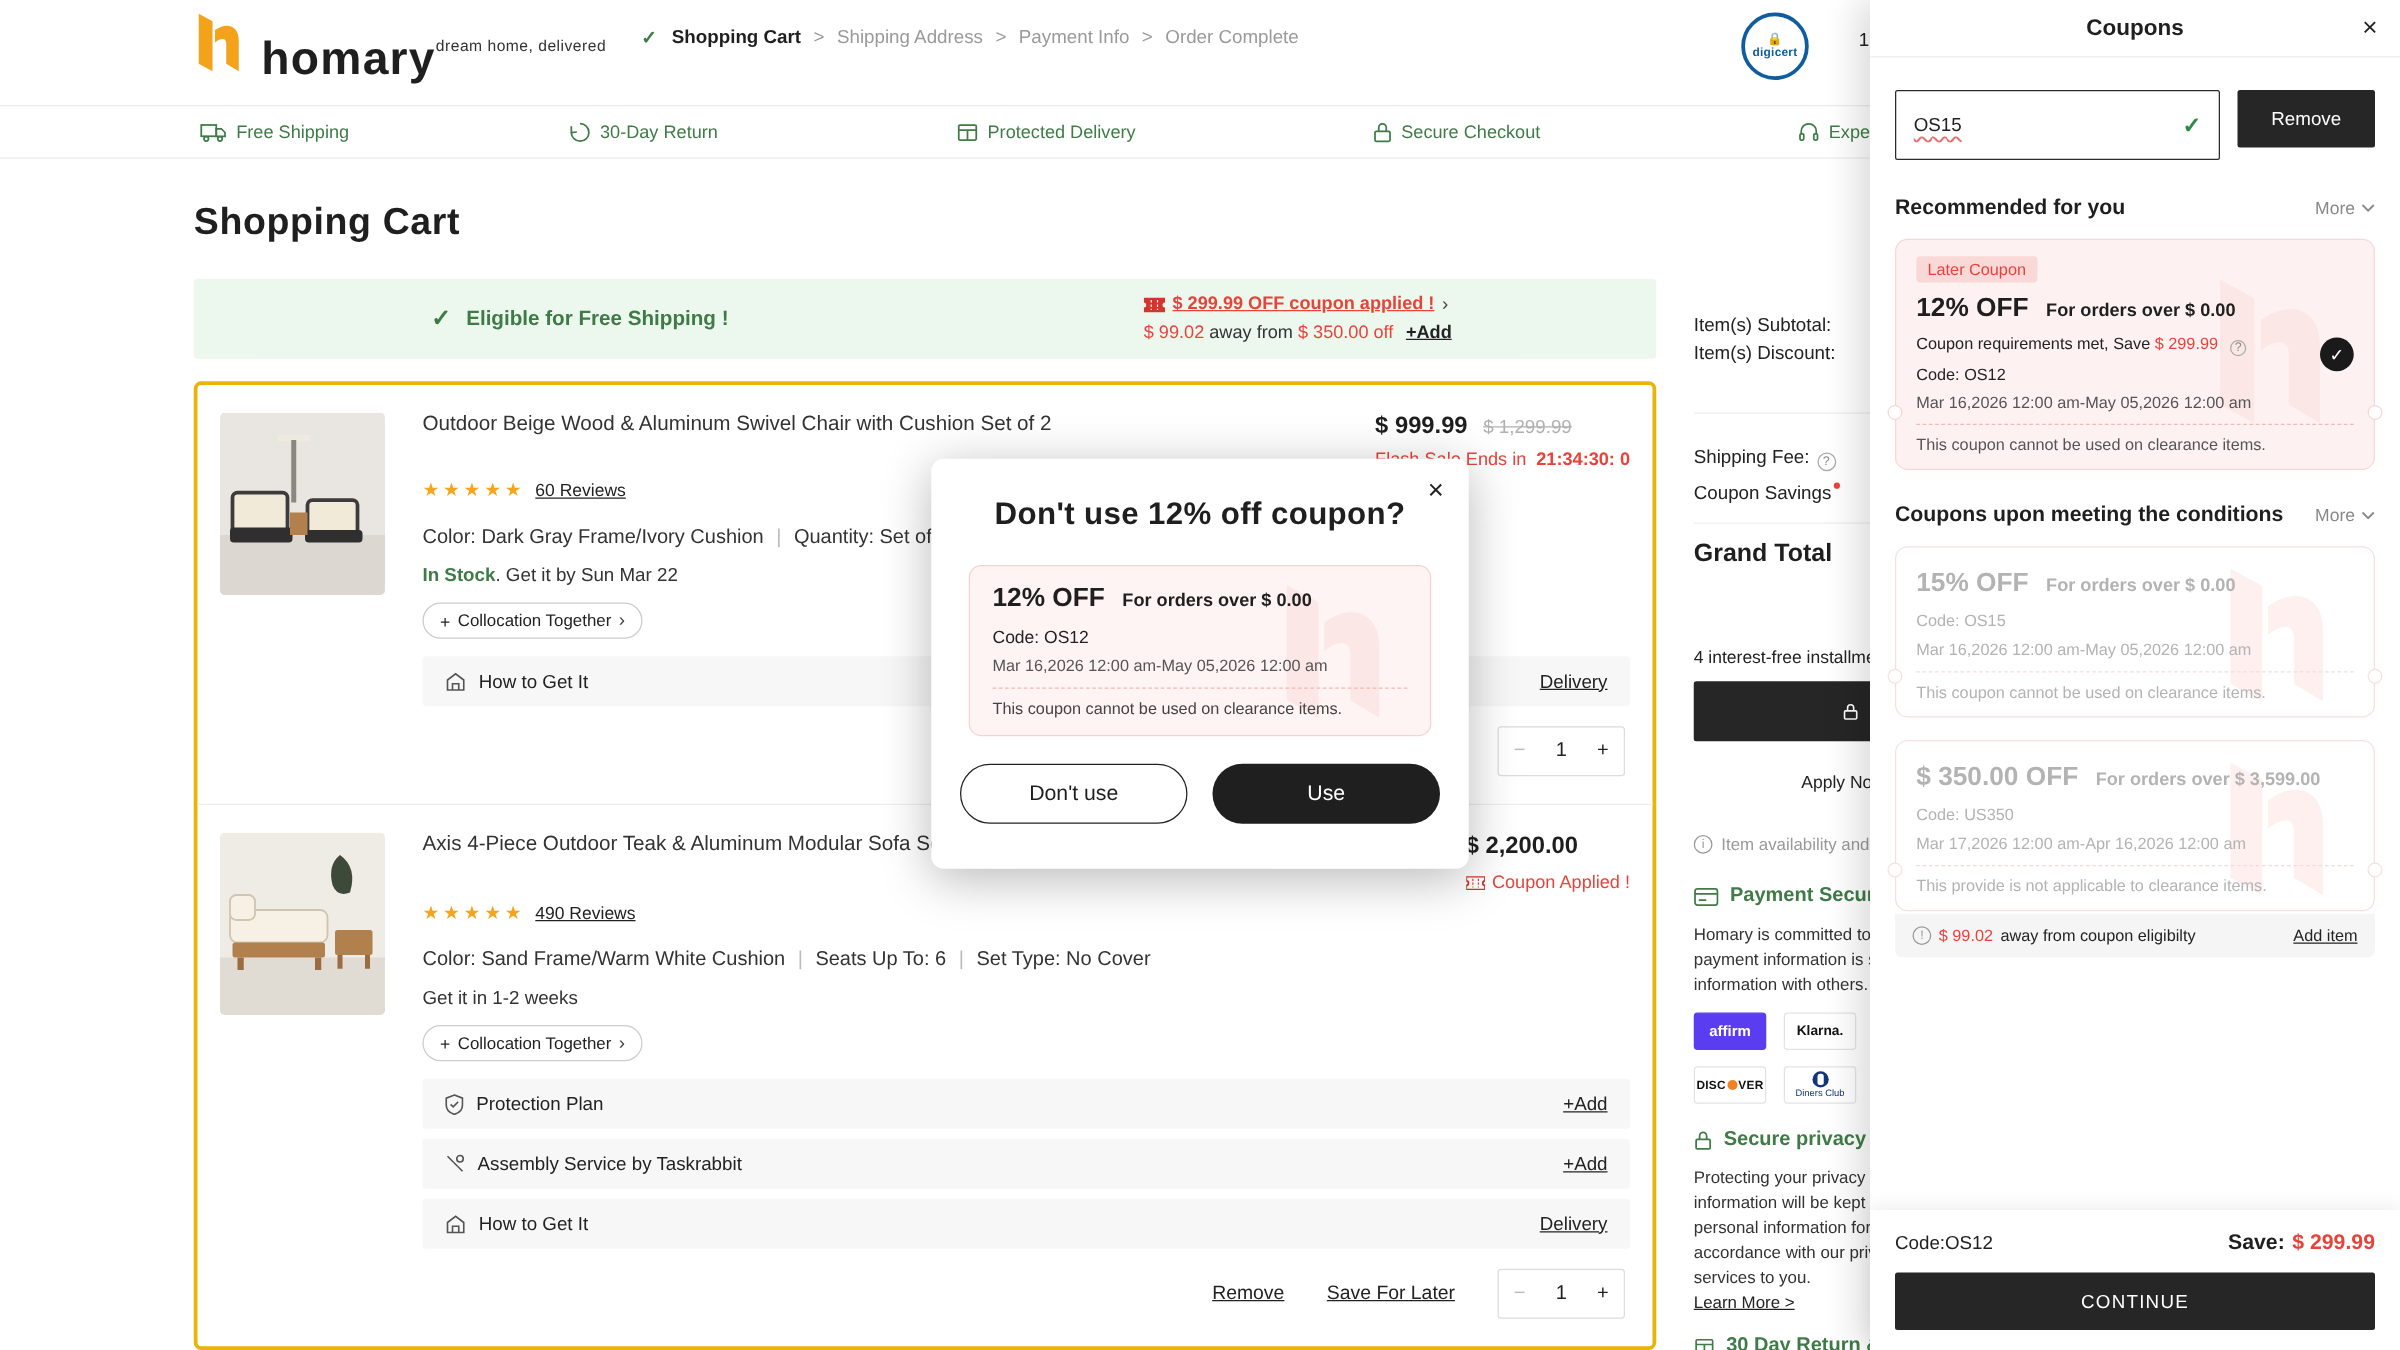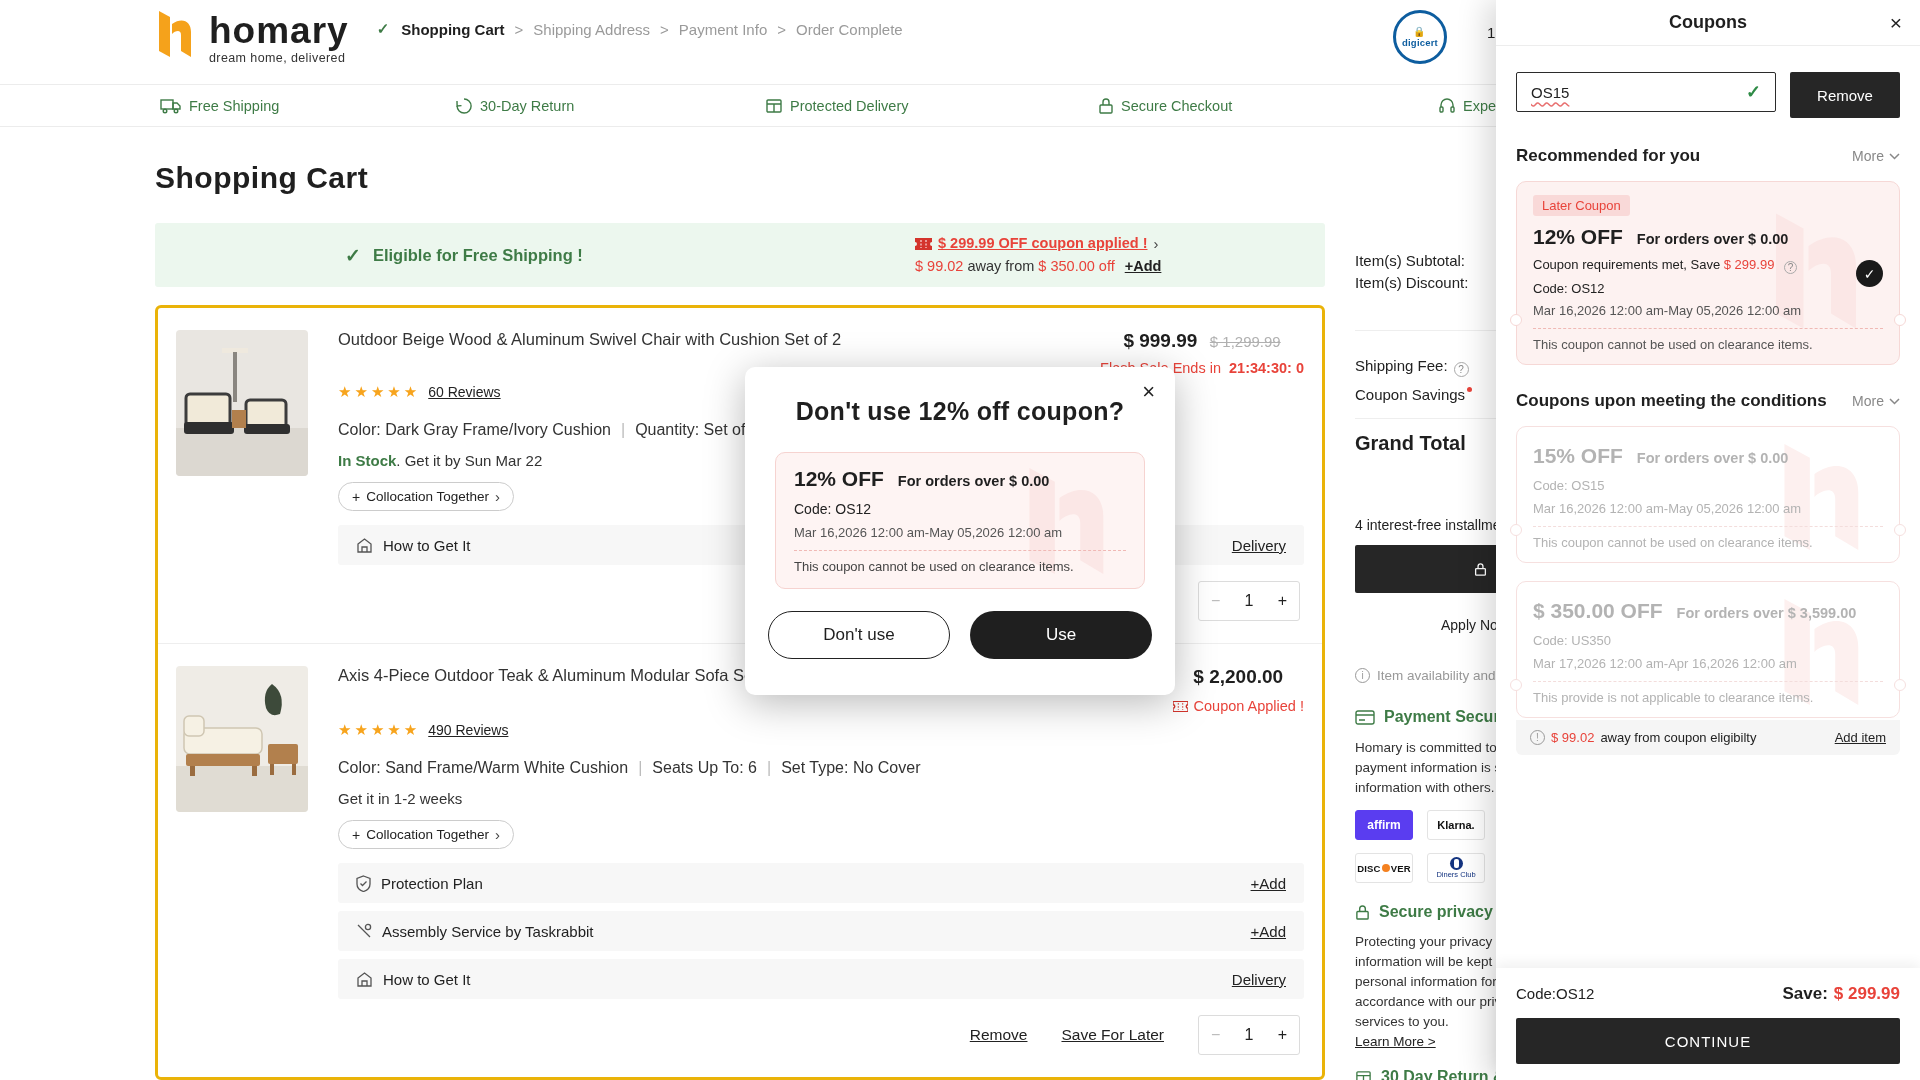--- a/index.html
+++ b/index.html
@@ -7,21 +7,21 @@
   body {
     font-family: "Liberation Sans", sans-serif;
     background:#fff; color:#222; overflow:hidden; position:relative;
   }
   .red { color:#e8433a; }
 
   
   .header { position:absolute; left:0; top:0; width:1920px; height:84px; background:#fff; }
   .header-inner { position:absolute; left:155px; top:8px; display:flex; align-items:center; }
   .logo { display:flex; align-items:flex-end; gap:10px; }
-  .logo-word-wrap { display:flex; flex-direction:column; line-height:1; }
+  .logo-word-wrap { display:flex; flex-direction:row; line-height:1; }
   .logo-word { font-size:37px; font-weight:bold; color:#1f1f1f; letter-spacing:1px; }
   .logo-tag { font-size:12.5px; color:#333; margin-top:3px; letter-spacing:0.4px; }
   .crumbs { display:flex; align-items:center; margin-left:28px; font-size:15px; color:#9a9a9a; gap:10px; margin-bottom:14px;}
   .crumb-active { color:#1f1f1f; font-weight:bold; }
   .crumb-check { color:#3e7b46; font-weight:bold; margin-right:2px; font-size:15px;}
   .crumb-sep { color:#9a9a9a; }
   .seal { position:absolute; left:1393px; top:10px; width:54px; height:54px; border-radius:50%;
           border:3px solid #0d5d9f; background:#fff; display:flex; flex-direction:column; align-items:center; justify-content:center; }
   .seal-lock { font-size:10px; color:#0d5d9f; line-height:1;}
   .seal-text { font-size:9.5px; color:#0d5d9f; font-weight:bold; letter-spacing:0.2px; }
@@ -48,21 +48,21 @@
   .add-link { color:#222; font-weight:bold; text-decoration:underline; margin-left:6px; }
 
   .cart-card { margin-top:18px; border:3px solid #eab308; border-radius:6px; background:#fff; }
   .item { position:relative; padding:22px 18px 14px 18px; }
   .item + .item { border-top:1px solid #eee; }
   .item-top { display:flex; }
   .thumb { width:132px; height:146px; border-radius:4px; overflow:hidden; flex:0 0 auto; }
   .item-body { flex:1; margin-left:30px; min-width:0; }
   .item-head { display:flex; justify-content:space-between; }
   .item-title { font-size:16.5px; color:#333; max-width:640px; white-space:nowrap; }
-  .price-col { text-align:center; white-space:nowrap; }
+  .price-col { text-align:left; white-space:nowrap; }
   .price { font-size:19px; font-weight:bold; color:#1f1f1f; }
   .price-old { font-size:15px; color:#b0b0b0; text-decoration:line-through; margin-left:8px; font-weight:normal;}
   .flash { color:#e8433a; font-size:14.5px; margin-top:8px; }
   .flash b { margin-left:4px; }
   .coupon-applied-tag { color:#e8433a; font-size:14.5px; margin-top:10px; display:flex; justify-content:flex-end; align-items:center; gap:6px;}
   .stars-row { display:flex; align-items:center; gap:8px; margin-top:7px; }
   .stars { color:#f7a41d; font-size:15px; letter-spacing:3px; }
   .reviews { font-size:14px; color:#222; text-decoration:underline; }
   .attrs { font-size:16px; color:#333; margin-top:20px; }
   .attr-sep { color:#bbb; margin:0 10px; }
@@ -138,21 +138,21 @@
               font-size:17px; display:flex; align-items:center; justify-content:center; font-family:"Liberation Sans",sans-serif;}
 
   
   .panel { position:absolute; right:0; top:0; width:424px; height:1080px; background:#fff; z-index:50;
            box-shadow:-10px 0 28px rgba(0,0,0,0.15); }
   .panel-header { height:46px; border-bottom:1px solid #ededed; display:flex; align-items:center; justify-content:center; position:relative;}
   .panel-title { font-size:18px; font-weight:bold; color:#1f1f1f; }
   .panel-close { position:absolute; right:18px; top:11px; font-size:21px; color:#222; }
   .panel-body { padding:0 20px; }
   .code-row { display:flex; gap:14px; margin-top:26px; }
-  .code-input { flex:1; height:40px; border:1px solid #2b2b2b; border-radius:2px; display:flex;
+  .code-input { flex:1; height:56px; border:1px solid #2b2b2b; border-radius:2px; display:flex;
                 align-items:center; padding:0 14px; font-size:15px; color:#222; }
   .code-input .val { text-decoration-line:underline; text-decoration-style:wavy; text-decoration-color:#e87070; text-underline-offset:4px;}
   .code-input .ok { margin-left:auto; color:#2e8b46; font-size:18px; font-weight:bold; }
   .remove-btn { width:110px; height:46px; background:#262626; color:#fff; border:none; border-radius:2px;
                 font-size:15px; font-family:"Liberation Sans",sans-serif;}
   .sec-row { display:flex; align-items:center; margin-top:28px; }
   .sec-title { font-size:17px; font-weight:bold; color:#1f1f1f; }
   .more { margin-left:auto; font-size:14px; color:#888; display:flex; align-items:center; gap:5px;}
   .pcard { position:relative; border:1px solid #f6d8d6; border-radius:10px; background:#fdf2f1;
            padding:13px 16px 8px 16px; margin-top:15px; }

